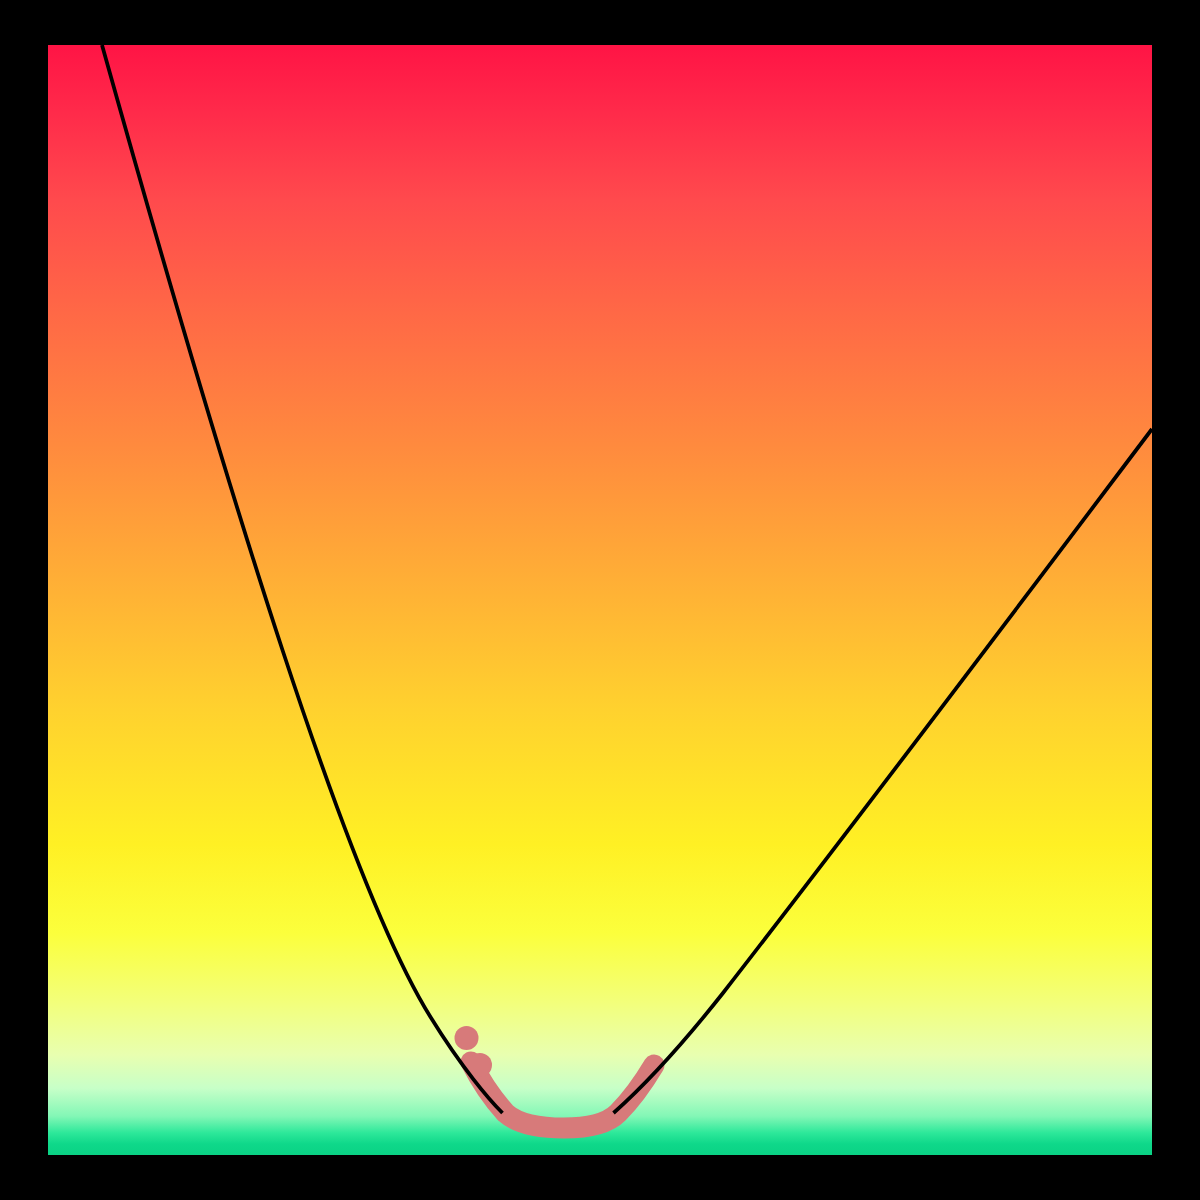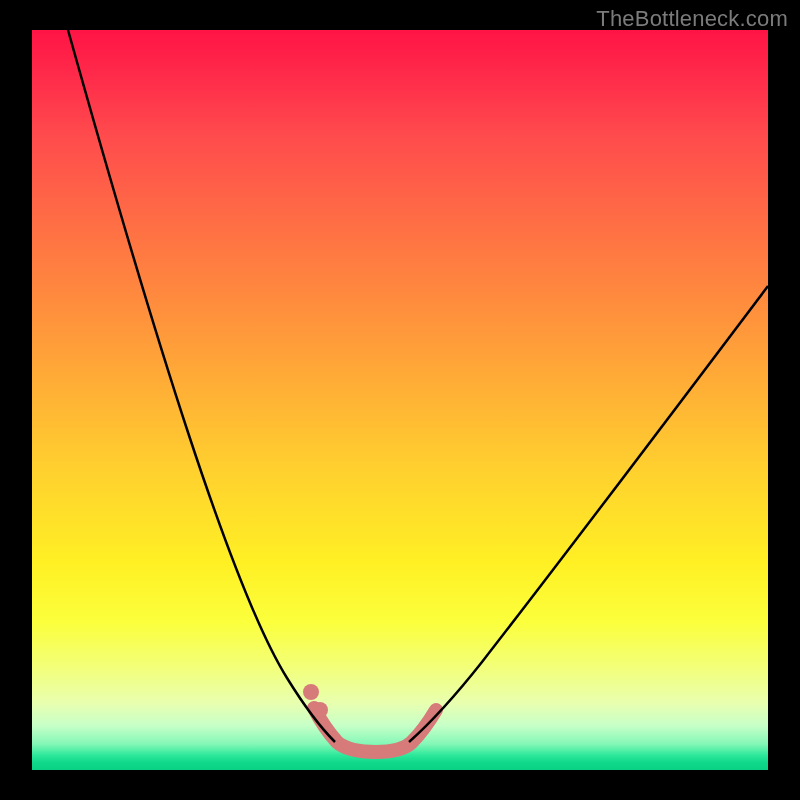--- a/index.html
+++ b/index.html
@@ -61,21 +61,20 @@
     top: 0;
     width: 736px;
     height: 740px;
     overflow: visible;
   }
 </style>
 </head>
 <body>
 
 <div class="frame">
-  <div class="watermark">TheBottleneck.com</div>
 
   <div class="plot">
     <svg class="curves" viewBox="0 0 736 740">
 
       <path stroke="#d77a7a" stroke-width="14" fill="none" stroke-linecap="round" stroke-linejoin="round" d="M 282 678 C 288 690, 296 702, 305 712 C 314 720, 330 722, 344 722 C 358 722, 372 720, 380 712 C 390 702, 398 690, 404 680"></path>
 
       <circle cy="662" r="8" fill="#d77a7a" cx="279"></circle>
       <circle cy="680" r="8" fill="#d77a7a" cx="288"></circle>
 
       <path stroke="#000" stroke-width="2.5" fill="none" d="M 36 0 C 120 300, 200 560, 255 648 C 276 682, 294 703, 303 712"></path>

